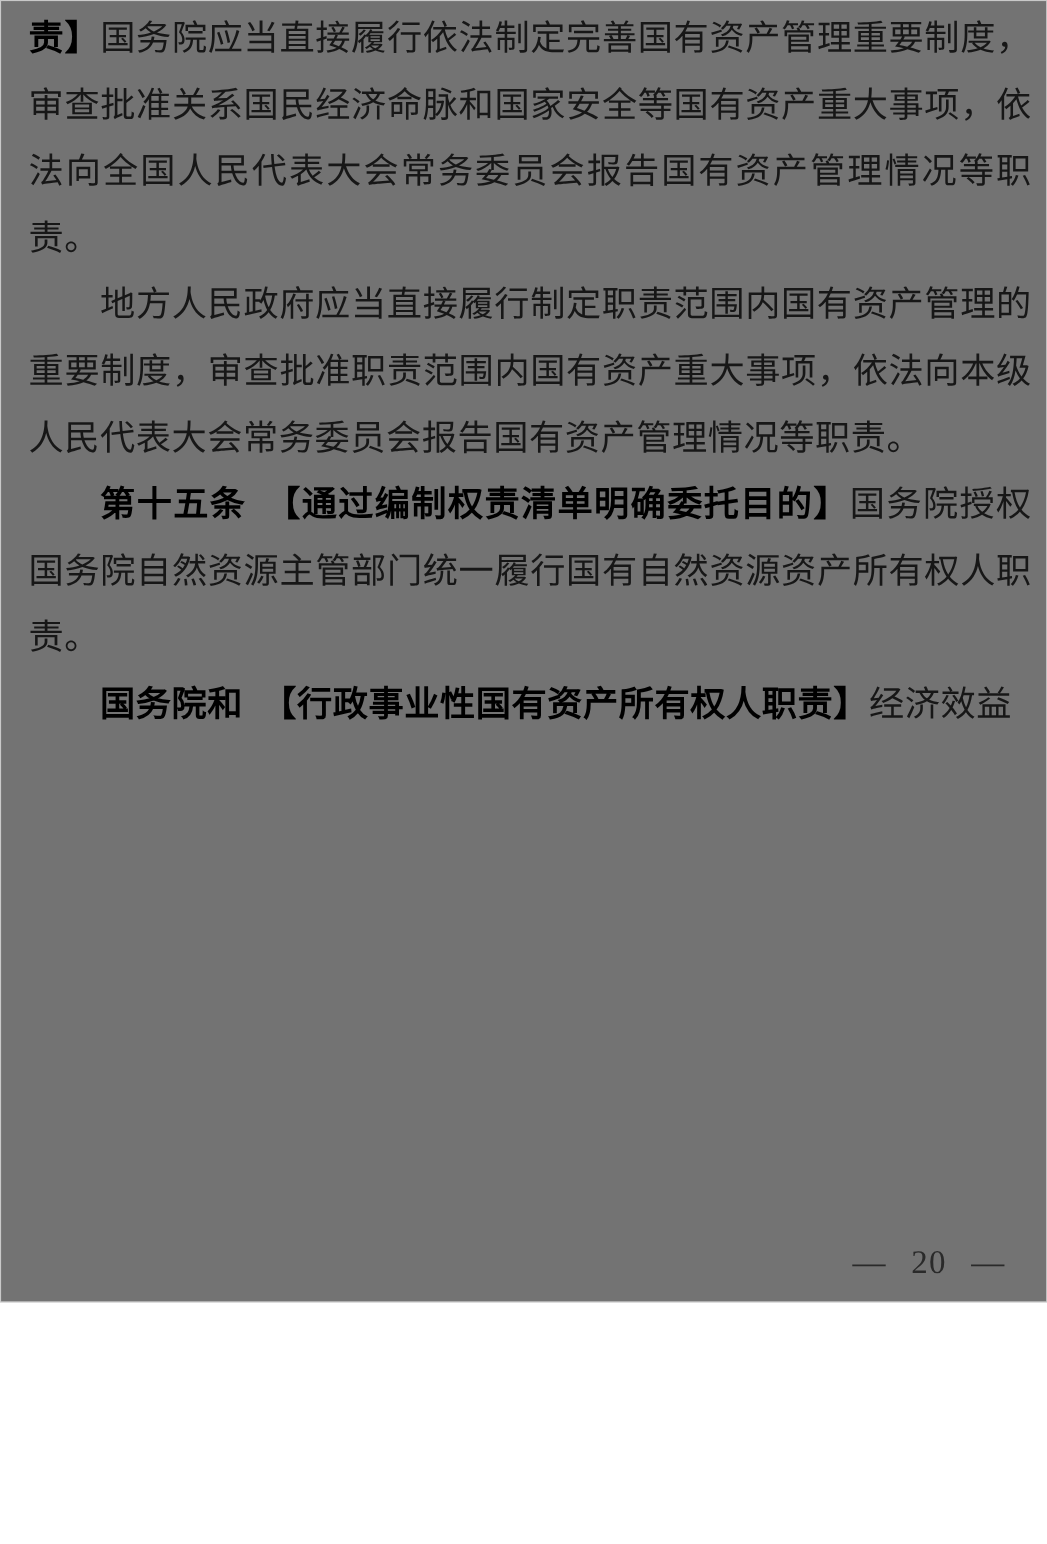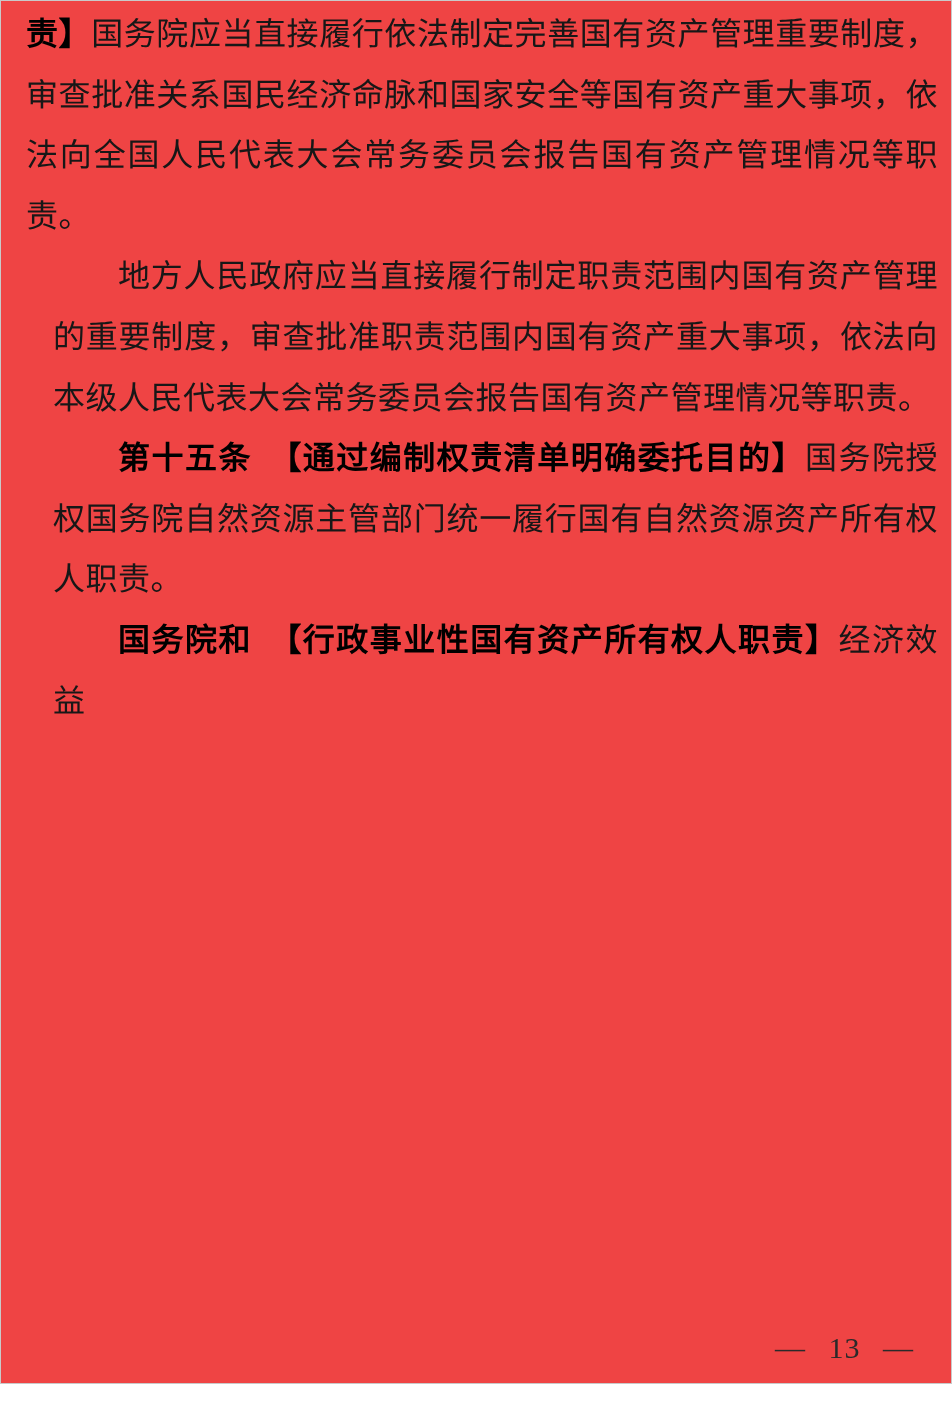--- a/index.html
+++ b/index.html
@@ -3,23 +3,23 @@
 <meta charset="utf-8">
 <style>
   html, body {
     margin: 0;
     padding: 0;
     background: #ffffff;
   }
   .page {
     position: relative;
     width: 952px;
-    height: 1384px;
+    height: 1184px;
     box-sizing: border-box;
-    background: #ef4444;
+    background: #737373;
     border: 1px solid #c9c9c9;
     overflow: hidden;
     font-family: "Liberation Serif", "DejaVu Serif", serif;
   }
   .content {
     position: absolute;
     left: 25px;
     top: 3px;
     width: 912px;
     font-size: 32px;
@@ -29,21 +29,20 @@
     text-align: justify;
     line-break: strict;
     font-family: "Liberation Serif", "DejaVu Serif", serif;
   }
   .para {
     margin: 0;
     padding: 0;
   }
   .para.indent {
     text-indent: 65px;
-    margin-left: 27px;
   }
   .seg {
     font-family: "Liberation Serif", "DejaVu Serif", serif;
     font-weight: normal;
   }
   .seg-bold {
     font-family: "Liberation Sans", "DejaVu Sans", sans-serif;
     font-weight: 900;
     color: #000000;
   }
@@ -62,14 +61,14 @@
 </head>
 <body>
 
 <div class="page">
   <div class="content">
     <p class="para"><span class="seg-bold">责】</span><span class="seg">国务院应当直接履行依法制定完善国有资产管理重要制度，审查批准关系国民经济命脉和国家安全等国有资产重大事项，依法向全国人民代表大会常务委员会报告国有资产管理情况等职责。</span></p>
     <p class="para indent"><span class="seg">地方人民政府应当直接履行制定职责范围内国有资产管理的重要制度，审查批准职责范围内国有资产重大事项，依法向本级人民代表大会常务委员会报告国有资产管理情况等职责。</span></p>
     <p class="para indent"><span class="seg-bold">第十五条　【通过编制权责清单明确委托目的】</span><span class="seg">国务院授权国务院自然资源主管部门统一履行国有自然资源资产所有权人职责。</span></p>
     <p class="para indent"><span class="seg-bold">国务院和　【行政事业性国有资产所有权人职责】</span><span class="seg">经济效益</span></p>
   </div>
-  <div class="page-number">— 13 —</div>
+  <div class="page-number">— 20 —</div>
 </div>
 
 </body></html>

